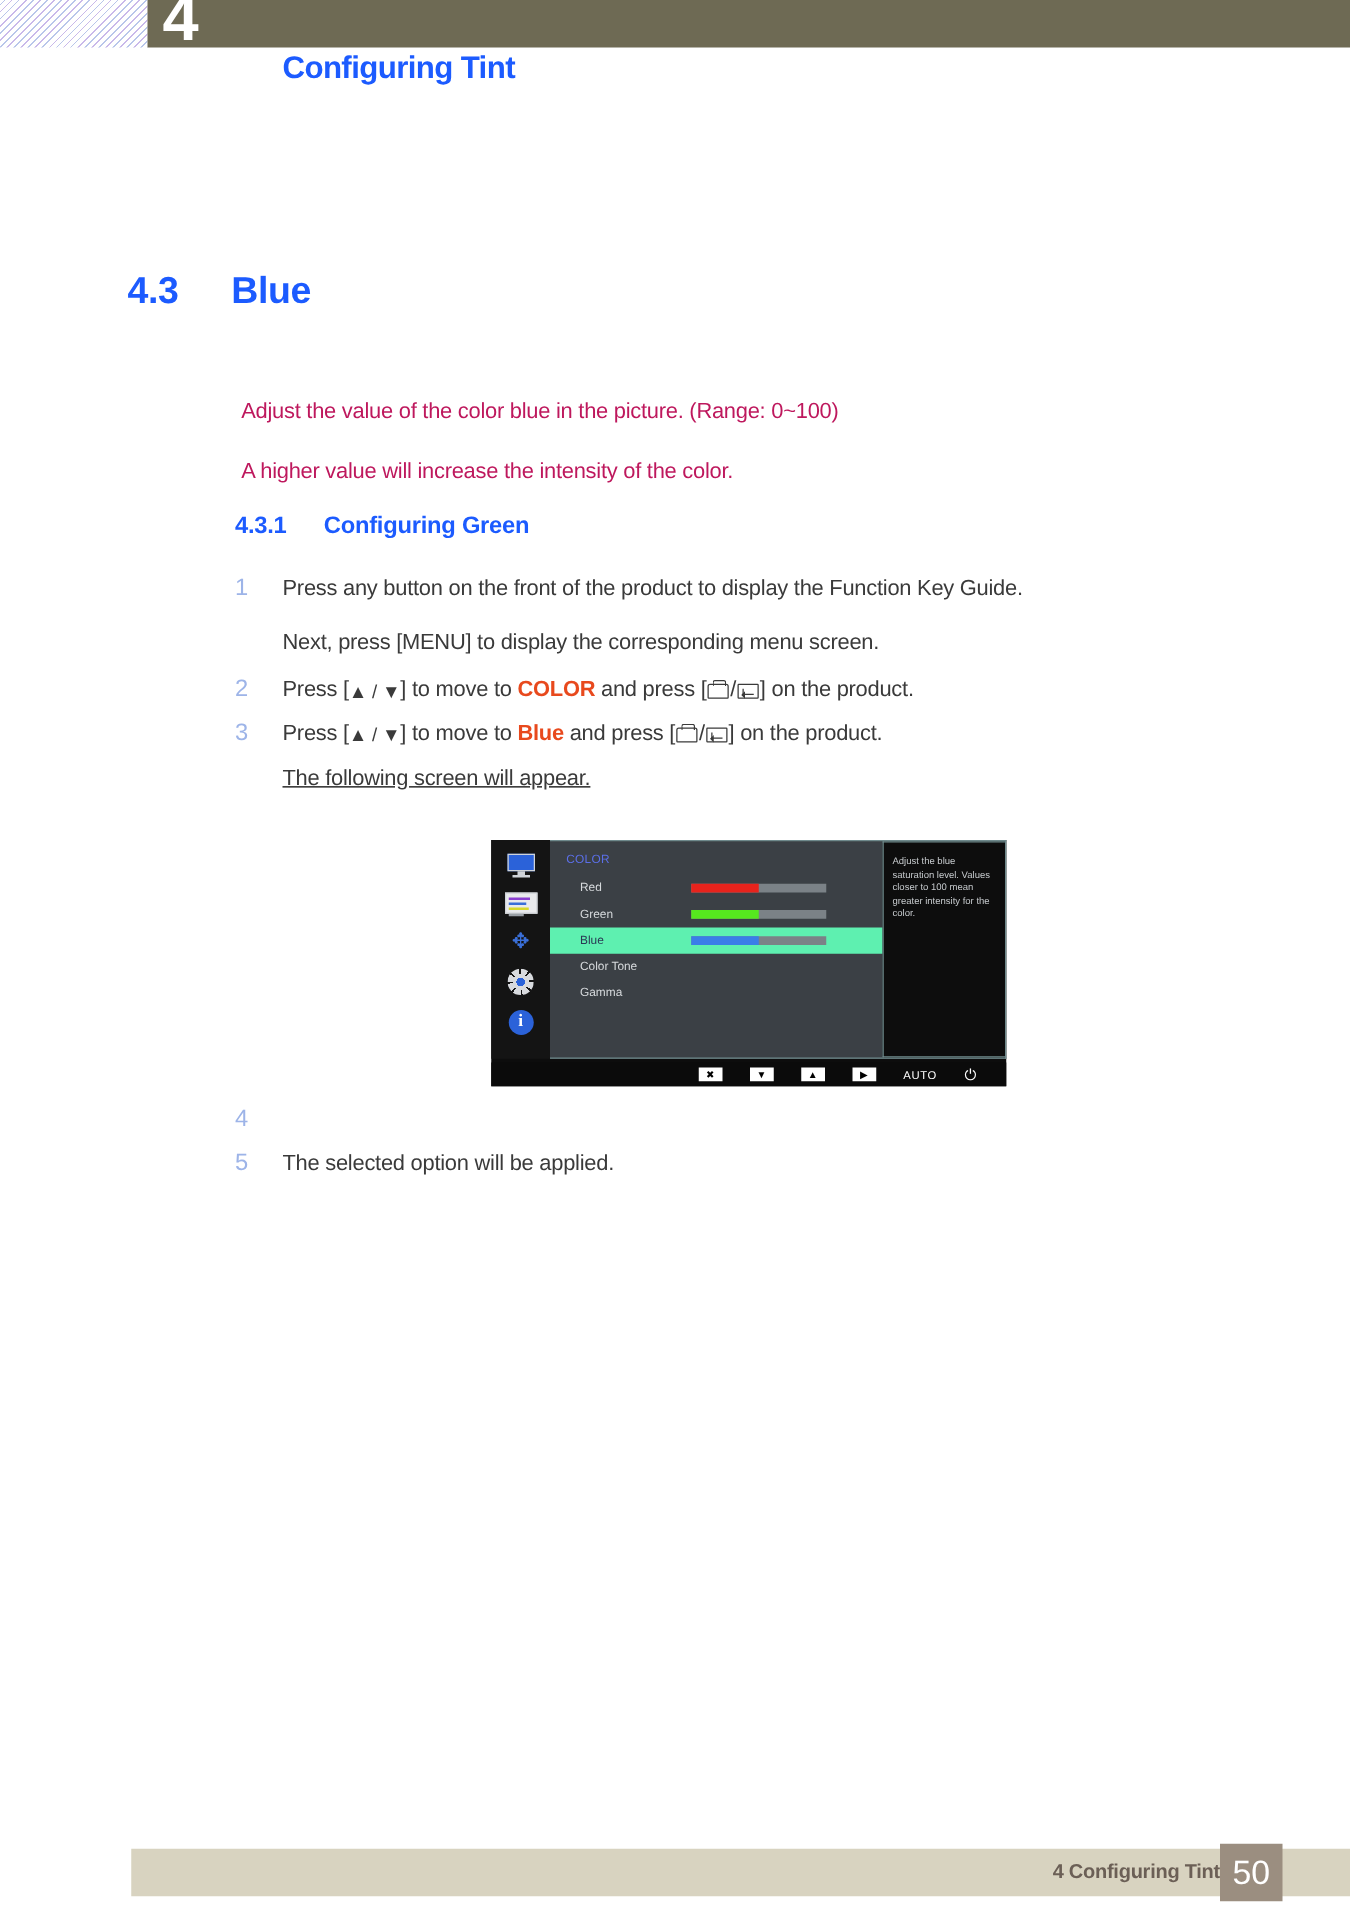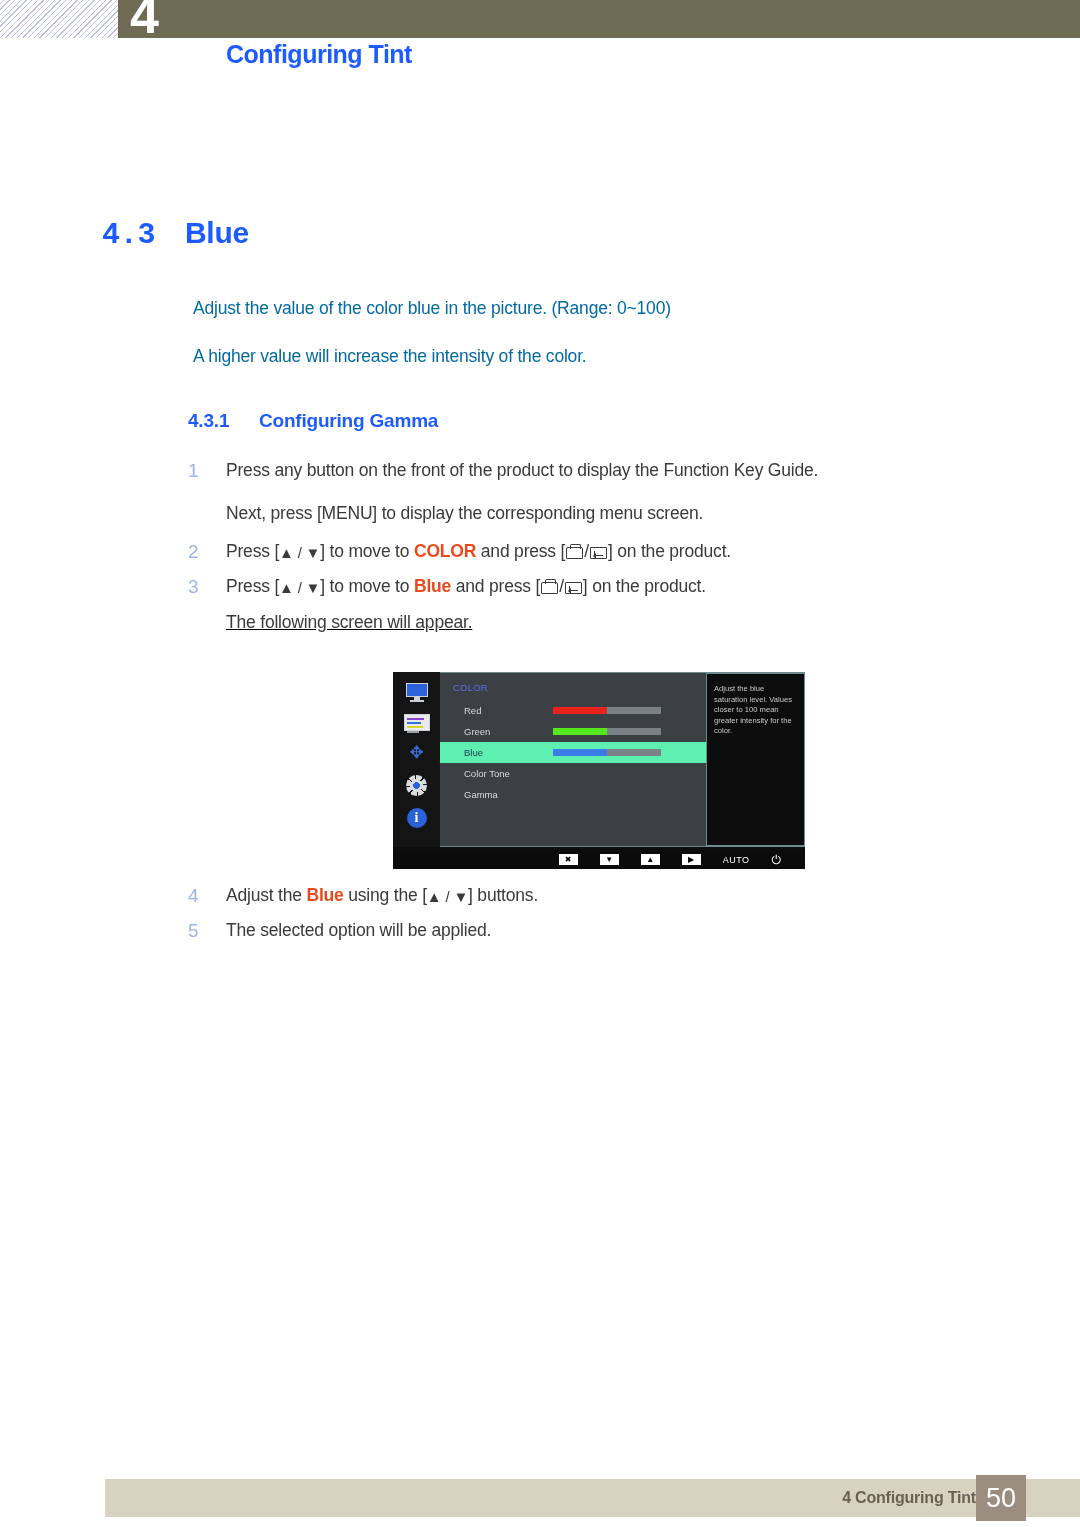--- a/index.html
+++ b/index.html
@@ -53,25 +53,25 @@
   }
 
   
   .content { position: absolute; top: 0; left: 0; width: 1080px; }
 
   .h2 {
     position: absolute; top: 216px; left: 102px;
     font-size: 30px; font-weight: bold; color: #1c5bff;
     letter-spacing: -0.3px;
   }
-  .h2 .num { display: inline-block; width: 83px; font-family: Liberation Mono, monospace; }
+  .h2 .num { display: inline-block; width: 83px; }
 
   .para {
     position: absolute; left: 193px;
-    font-size: 17.5px; color: #0369a1; letter-spacing: -0.2px;
+    font-size: 17.5px; color: #be185d; letter-spacing: -0.2px; margin-top: 20px;
   }
   .para.p1 { top: 298px; }
   .para.p2 { top: 346px; }
 
   .h3 {
     position: absolute; top: 410px; left: 188px;
     font-size: 19px; font-weight: bold; color: #1c5bff;
     letter-spacing: -0.2px;
   }
   .h3 .num { display: inline-block; width: 71px; }
@@ -274,21 +274,21 @@
 <div class="content">
 
   <div class="h2">
     <span class="num">4.3</span><span>Blue</span>
   </div>
 
   <div class="para p1">Adjust the value of the color blue in the picture. (Range: 0~100)</div>
   <div class="para p2">A higher value will increase the intensity of the color.</div>
 
   <div class="h3">
-    <span class="num">4.3.1</span><span>Configuring Gamma</span>
+    <span class="num">4.3.1</span><span>Configuring Green</span>
   </div>
 
   <div class="step s1">
     <span class="sn">1</span>
     <span class="st">Press any button on the front of the product to display the Function Key Guide.</span>
   </div>
   <div class="step s1b">
     <span class="sn"></span>
     <span class="st">Next, press [MENU] to display the corresponding menu screen.</span>
   </div>
@@ -370,21 +370,20 @@
       <div class="fbtn">▼</div>
       <div class="fbtn">▲</div>
       <div class="fbtn">▶</div>
       <div class="ftxt">AUTO</div>
       <div class="fpow">⏻</div>
     </div>
   </div>
 
   <div class="step s4">
     <span class="sn">4</span>
-    <span class="st"><span>Adjust the </span><span class="accent">Blue</span><span> using the [</span><span class="kglyph">▲ / ▼</span><span>] buttons.</span></span>
   </div>
 
   <div class="step s5">
     <span class="sn">5</span>
     <span class="st">The selected option will be applied.</span>
   </div>
 
 </div>
 
 <div class="footer-bar"></div>

